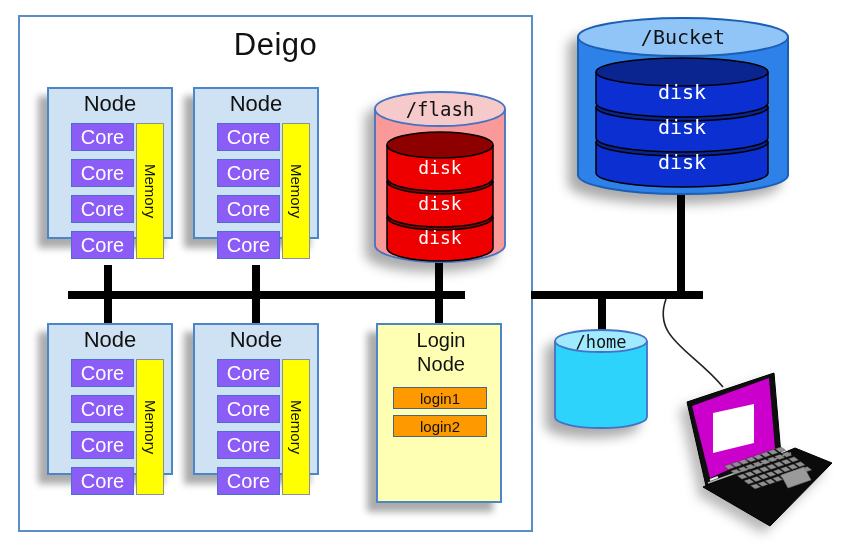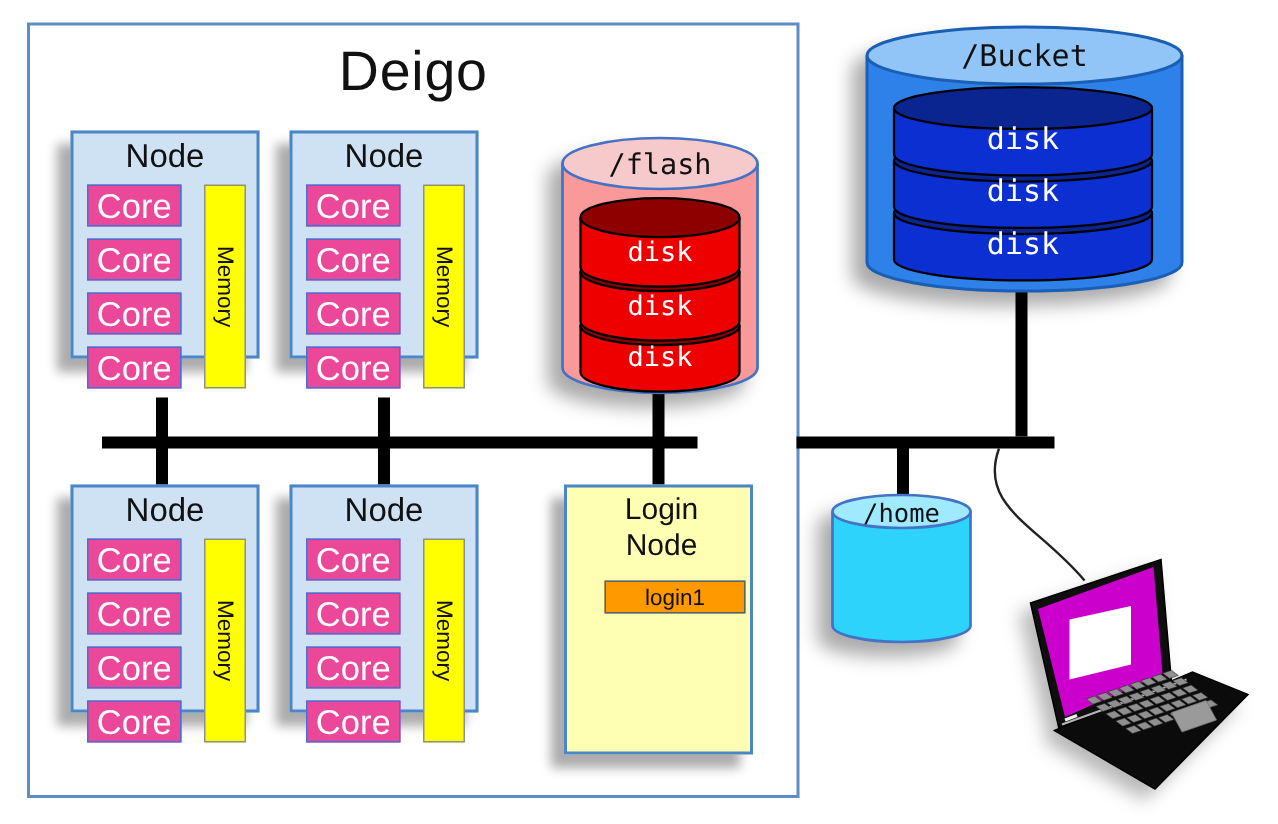--- a/index.html
+++ b/index.html
@@ -3,43 +3,43 @@
 <meta charset="utf-8">
 <style>
   html,body{margin:0;padding:0;background:#fff;}
   .canvas{position:relative;width:852px;height:549px;background:#fff;overflow:hidden;
           font-family:"Liberation Sans",sans-serif;color:#111;}
 
   
   .deigo{position:absolute;left:18px;top:15px;width:515px;height:517px;
          border:2px solid #5b8ec4;box-sizing:border-box;background:#fff;}
   .deigo-title{position:absolute;top:10px;left:0;width:100%;text-align:center;
-               font-size:37px;letter-spacing:.5px;}
+               font-size:31px;letter-spacing:.5px;}
 
   
   .node{position:absolute;width:126px;height:152px;background:#cfe2f3;
         border:2px solid #4a86c8;box-sizing:border-box;
         box-shadow:-9px 9px 7px rgba(0,0,0,.33);}
   .node-title{position:absolute;top:2px;left:0;width:100%;text-align:center;font-size:22px;}
   .cores{position:absolute;left:9px;top:34px;display:flex;flex-direction:column;gap:8px;}
-  .core{width:63px;height:28px;background:#ec4899;border:1px solid #4a6fd4;
-        box-sizing:border-box;color:#fff;font-size:23px;
-        display:flex;align-items:center;justify-content:center;}
+  .core{width:63px;height:28px;background:#8b5cf6;border:1px solid #4a6fd4;
+        box-sizing:border-box;color:#fff;font-size:20px;
+        display:flex;align-items:center;justify-content:center;margin-left:13px;}
   .memory{position:absolute;left:87px;top:34px;width:28px;height:136px;
           background:#ffff00;border:1px solid #8a8f98;box-sizing:border-box;
           writing-mode:vertical-rl;display:flex;align-items:center;justify-content:center;
           font-size:15px;}
 
   
   .login-box{position:absolute;left:376px;top:323px;width:126px;height:180px;
              background:#ffffb3;border:2px solid #4a86c8;box-sizing:border-box;
              box-shadow:-9px 9px 7px rgba(0,0,0,.33);}
   .login-title{position:absolute;top:3px;left:13px;width:100px;text-align:center;
                font-size:20px;line-height:1.2;}
-  .logins{position:absolute;left:15px;top:62px;display:flex;flex-direction:column;gap:6px;margin-left:10px;}
+  .logins{position:absolute;left:15px;top:62px;display:flex;flex-direction:column;gap:6px;}
   .login-btn{width:94px;height:22px;background:#ff9900;border:1.5px solid #4d6680;
              box-sizing:border-box;color:#111;font-size:15px;
              display:flex;align-items:center;justify-content:center;}
 
   
   .bus{position:absolute;background:#000;}
 
   
   .cyl{position:absolute;filter:drop-shadow(-9px 9px 6px rgba(0,0,0,.33));}
   .laptop{position:absolute;filter:drop-shadow(-7px 7px 6px rgba(0,0,0,.28));}
@@ -105,20 +105,21 @@
       <div class="core">Core</div>
       <div class="core">Core</div>
     </div>
     <div class="memory">Memory</div>
   </div>
 
   <div class="login-box">
     <div class="login-title">Login Node</div>
     <div class="logins">
       <div class="login-btn">login1</div>
+      <div class="login-btn">login2</div>
     </div>
   </div>
 
   <svg class="cyl" style="left:373px;top:87px;" width="134" height="182" viewBox="0 0 134 182">
     <path d="M2,22 L2,158 A65,17 0 0 0 132,158 L132,22" fill="#f99999" stroke="#4472c4" stroke-width="1.8"></path>
     <ellipse cx="67" cy="22" rx="65" ry="17" fill="#f6caca" stroke="#4472c4" stroke-width="1.8"></ellipse>
 
     <path d="M14,130 L14,161 A53,13 0 0 0 120,161 L120,130" fill="#ee0000" stroke="#000" stroke-width="1.5"></path>
     <ellipse cx="67" cy="130" rx="53" ry="13" fill="#8e0000" stroke="#000" stroke-width="1.5"></ellipse>
     <path d="M14,94 L14,127 A53,13 0 0 0 120,127 L120,94" fill="#ee0000" stroke="#000" stroke-width="1.5"></path>

